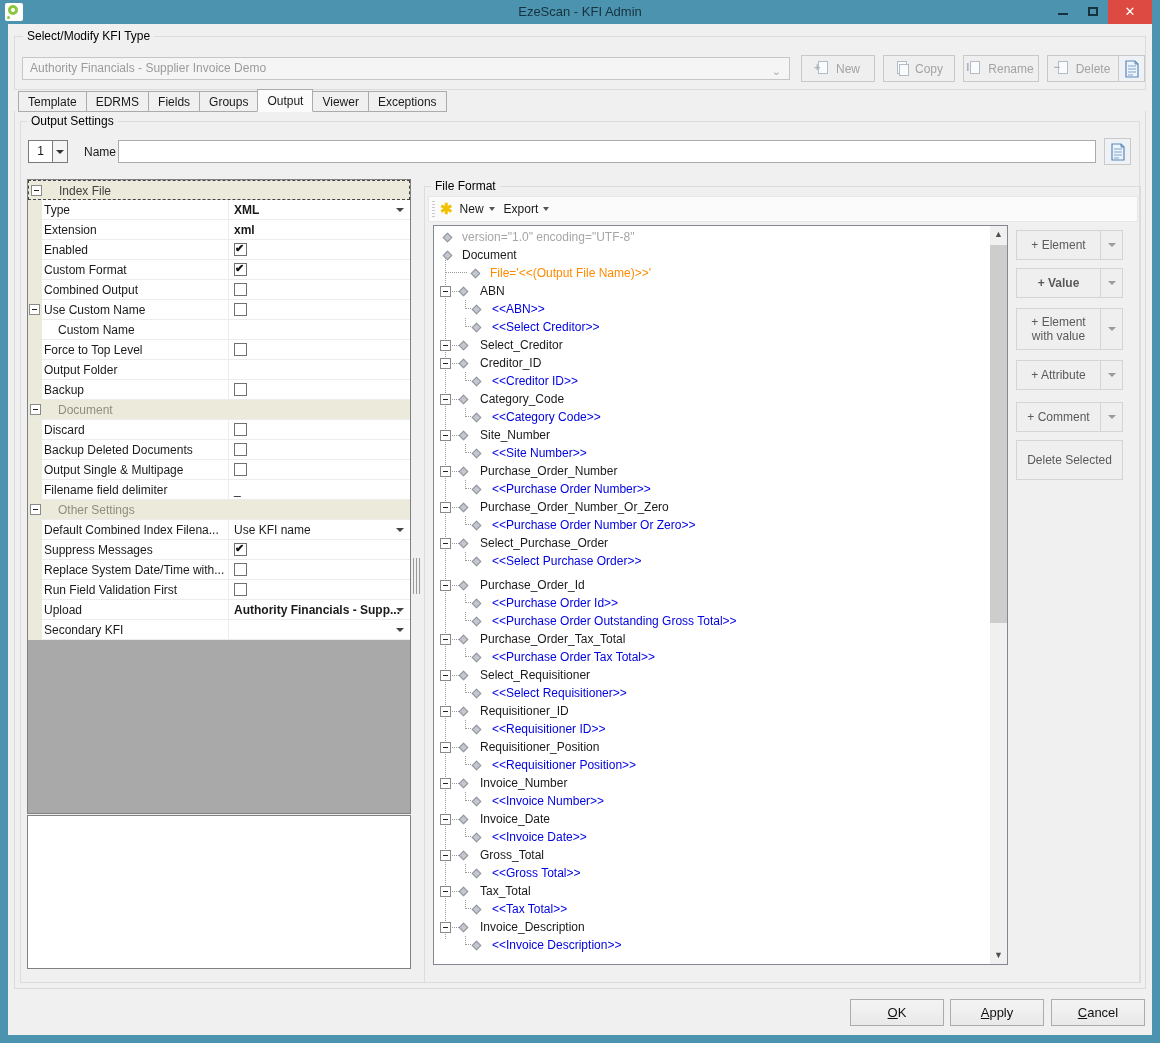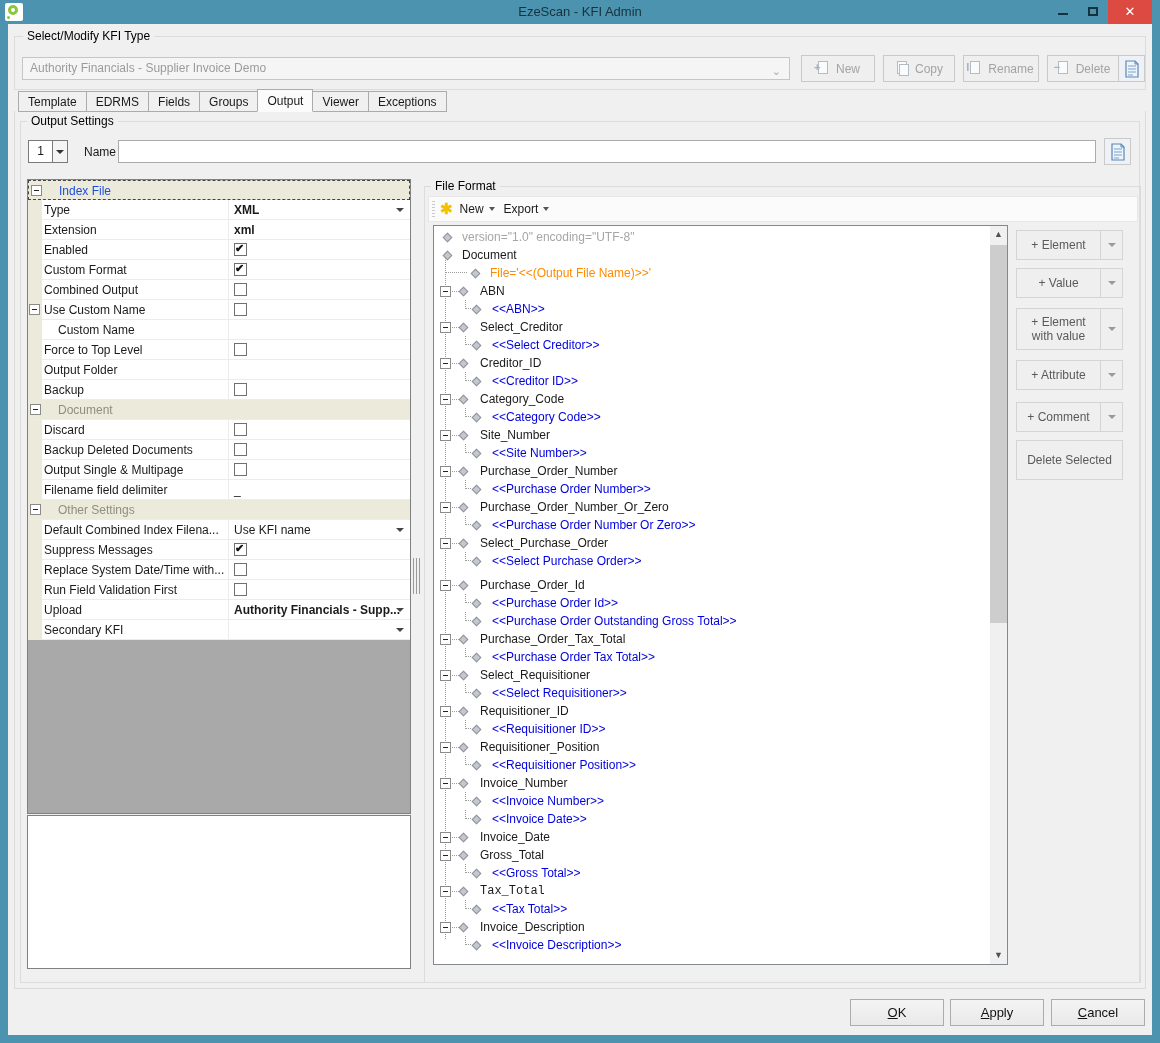--- a/index.html
+++ b/index.html
@@ -59,21 +59,21 @@
   
   .pgrid { position:absolute; left:27px; top:179px; width:384px; height:635px; border:1px solid #808080; background:#fff; overflow:hidden; }
   .pg-row { position:relative; width:100%; height:20px; border-bottom:1px solid #ececec; }
   .pg-strip { position:absolute; left:0; top:0; width:14px; height:20px; background:#eceadb; }
   .pg-label { position:absolute; left:16px; top:3px; width:182px; white-space:nowrap; overflow:hidden; }
   .pg-label.indent { left:30px; }
   .pg-value { position:absolute; left:200px; top:0; width:182px; height:20px; border-left:1px solid #ececec; padding:3px 0 0 5px; }
   .pg-section { background:#eceadb; }
   .pg-section .sec-label { position:absolute; left:30px; top:3px; color:#8f8f7d; }
   .pg-section.focused { border:1px dashed #444; }
-  .pg-section.focused .sec-label { color:#1d4ed8; }
+  .pg-section.focused .sec-label { color:#404040; }
   .expander { position:absolute; width:11px; height:11px; border:1px solid #8a8a8a; background:#fff; }
   .expander:after { content:""; position:absolute; left:2px; top:4px; width:5px; height:1px; background:#222; }
   .pg-section .expander { left:2px; top:4px; }
   .pg-prop .expander { left:1px; top:4px; }
   .pg-bold { font-weight:bold; }
   .pg-caret { position:absolute; right:6px; top:8px; border-top-color:#444; }
   .cb { display:inline-block; width:13px; height:13px; border:1px solid #707070; background:#fff; position:relative; }
   .cb.checked:after { content:"\2714"; position:absolute; left:0px; top:-2px; font-size:11px; font-weight:bold; color:#111; }
   .pg-gray { position:absolute; left:0; top:460px; width:382px; height:173px; background:#a9a9a9; }
   .splitter-v { position:absolute; left:413px; top:558px; width:9px; height:36px; background:repeating-linear-gradient(90deg,#9a9a9a 0 1px,transparent 1px 3px); }
@@ -386,31 +386,31 @@
           <span class="t-hdot" style="left: 16px; width: 7px;"></span>
           <span class="t-diamond" style="left: 24px;"></span>
           <span class="t-label t-elem" style="left: 44px;">ABN</span>
         </div>
         <div class="tree-row" style="height: 18px;">
           <span class="t-l" style="left: 29px; top: 0px; width: 6px; height: 9px;"></span>
           <span class="t-diamond" style="left: 37px;"></span>
           <span class="t-label t-val" style="left: 56px;">&lt;&lt;ABN&gt;&gt;</span>
         </div>
         <div class="tree-row" style="height: 18px;">
+          <span class="t-l" style="left: 29px; top: 0px; width: 6px; height: 9px;"></span>
+          <span class="t-diamond" style="left: 37px;"></span>
+          <span class="t-label t-val" style="left: 56px;">&lt;&lt;Select Creditor&gt;&gt;</span>
+        </div>
+        <div class="tree-row" style="height: 18px;">
           <span class="expander" style="position: absolute; left: 4px; top: 4px;"></span>
           <span class="t-hdot" style="left: 16px; width: 7px;"></span>
           <span class="t-diamond" style="left: 24px;"></span>
           <span class="t-label t-elem" style="left: 44px;">Select_Creditor</span>
         </div>
         <div class="tree-row" style="height: 18px;">
-          <span class="t-l" style="left: 29px; top: 0px; width: 6px; height: 9px;"></span>
-          <span class="t-diamond" style="left: 37px;"></span>
-          <span class="t-label t-val" style="left: 56px;">&lt;&lt;Select Creditor&gt;&gt;</span>
-        </div>
-        <div class="tree-row" style="height: 18px;">
           <span class="expander" style="position: absolute; left: 4px; top: 4px;"></span>
           <span class="t-hdot" style="left: 16px; width: 7px;"></span>
           <span class="t-diamond" style="left: 24px;"></span>
           <span class="t-label t-elem" style="left: 44px;">Creditor_ID</span>
         </div>
         <div class="tree-row" style="height: 18px;">
           <span class="t-l" style="left: 29px; top: 0px; width: 6px; height: 9px;"></span>
           <span class="t-diamond" style="left: 37px;"></span>
           <span class="t-label t-val" style="left: 56px;">&lt;&lt;Creditor ID&gt;&gt;</span>
         </div>
@@ -534,42 +534,42 @@
           <span class="t-hdot" style="left: 16px; width: 7px;"></span>
           <span class="t-diamond" style="left: 24px;"></span>
           <span class="t-label t-elem" style="left: 44px;">Invoice_Number</span>
         </div>
         <div class="tree-row" style="height: 18px;">
           <span class="t-l" style="left: 29px; top: 0px; width: 6px; height: 9px;"></span>
           <span class="t-diamond" style="left: 37px;"></span>
           <span class="t-label t-val" style="left: 56px;">&lt;&lt;Invoice Number&gt;&gt;</span>
         </div>
         <div class="tree-row" style="height: 18px;">
+          <span class="expander" style="position: absolute; left: 4px; top: 4px;"></span>
+          <span class="t-hdot" style="left: 16px; width: 7px;"></span>
+          <span class="t-diamond" style="left: 24px;"></span>
+          <span class="t-label t-elem" style="left: 44px;">Invoice_Date</span>
+        </div>
+        <div class="tree-row" style="height: 18px;">
           <span class="t-l" style="left: 29px; top: 0px; width: 6px; height: 9px;"></span>
           <span class="t-diamond" style="left: 37px;"></span>
           <span class="t-label t-val" style="left: 56px;">&lt;&lt;Invoice Date&gt;&gt;</span>
         </div>
         <div class="tree-row" style="height: 18px;">
           <span class="expander" style="position: absolute; left: 4px; top: 4px;"></span>
           <span class="t-hdot" style="left: 16px; width: 7px;"></span>
           <span class="t-diamond" style="left: 24px;"></span>
-          <span class="t-label t-elem" style="left: 44px;">Invoice_Date</span>
-        </div>
-        <div class="tree-row" style="height: 18px;">
-          <span class="expander" style="position: absolute; left: 4px; top: 4px;"></span>
-          <span class="t-hdot" style="left: 16px; width: 7px;"></span>
-          <span class="t-diamond" style="left: 24px;"></span>
           <span class="t-label t-elem" style="left: 44px;">Gross_Total</span>
         </div>
         <div class="tree-row" style="height: 18px;">
           <span class="t-l" style="left: 29px; top: 0px; width: 6px; height: 9px;"></span>
           <span class="t-diamond" style="left: 37px;"></span>
           <span class="t-label t-val" style="left: 56px;">&lt;&lt;Gross Total&gt;&gt;</span>
         </div>
-        <div class="tree-row" style="height: 18px; font-family: Liberation Mono, monospace;">
+        <div class="tree-row" style="height: 18px;">
           <span class="expander" style="position: absolute; left: 4px; top: 4px;"></span>
           <span class="t-hdot" style="left: 16px; width: 7px;"></span>
           <span class="t-diamond" style="left: 24px;"></span>
           <span class="t-label t-elem" style="left: 44px;">Tax_Total</span>
         </div>
         <div class="tree-row" style="height: 18px;">
           <span class="t-l" style="left: 29px; top: 0px; width: 6px; height: 9px;"></span>
           <span class="t-diamond" style="left: 37px;"></span>
           <span class="t-label t-val" style="left: 56px;">&lt;&lt;Tax Total&gt;&gt;</span>
         </div>
@@ -592,21 +592,21 @@
     <span class="arr down">▼</span>
   </div>
 
   <div id="side-buttons">
       <div class="side-btn" style="top: 230px; height: 30px;">
         <span class="lbl">+ Element</span>
         <span class="dd">
           <span class="caret"></span>
         </span>
       </div>
-      <div class="side-btn" style="top: 268px; height: 30px;">
+      <div class="side-btn" style="top: 268px; height: 30px; font-weight: bold;">
         <span class="lbl">+ Value</span>
         <span class="dd">
           <span class="caret"></span>
         </span>
       </div>
       <div class="side-btn" style="top: 308px; height: 42px;">
         <span class="lbl">+ Element with value</span>
         <span class="dd">
           <span class="caret"></span>
         </span>

